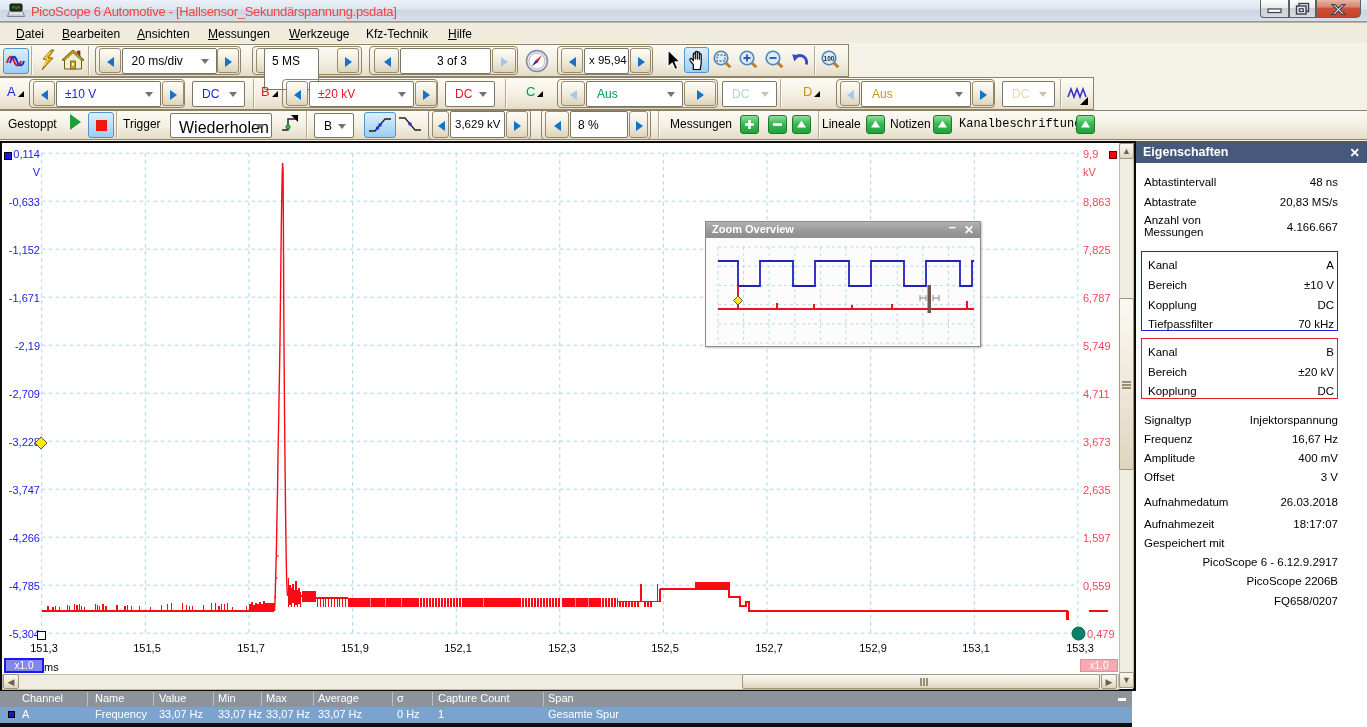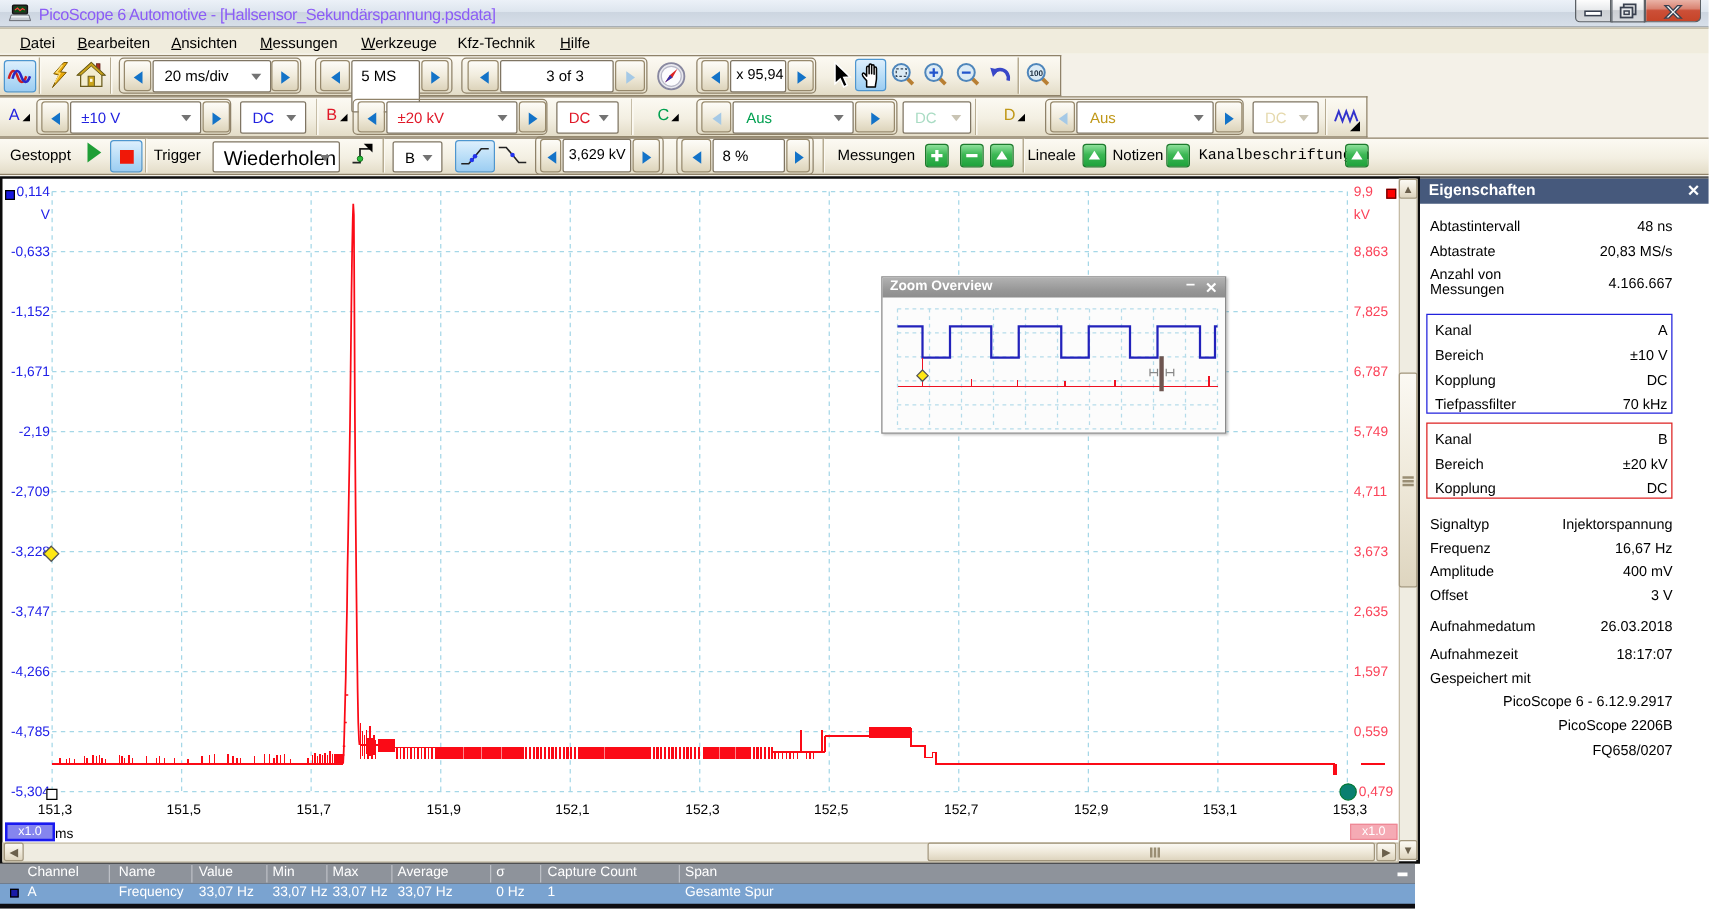--- a/index.html
+++ b/index.html
@@ -2,21 +2,21 @@
 <html><head><meta charset="utf-8">
 <style>
 * { margin:0; padding:0; box-sizing:border-box; }
 html,body { width:1367px; height:727px; overflow:hidden;
   font-family:"Liberation Sans", sans-serif; background:#fff; position:relative;}
 .abs { position:absolute; }
 
 #titlebar { left:0; top:0; width:1367px; height:22px;
   background:linear-gradient(180deg,#ecf1f8 0%,#dde5ee 45%,#ccd5e0 46%,#d7dfe9 100%);
   border-bottom:1px solid #8e989e; }
-#title-text { left:31px; top:3.5px; font-size:13px; color:#8b5cf6; letter-spacing:-0.3px; }
+#title-text { left:31px; top:3.5px; font-size:13px; color:#ef4444; letter-spacing:-0.3px; }
 .winbtn { top:0px; height:18px; border:1px solid #5c6166; border-top:none;
   background:linear-gradient(180deg,#fdfdfd 0%,#e8eaec 45%,#cdd0d4 50%,#d6d9dd 100%); }
 #btn-min { left:1260px; width:29px; border-radius:0 0 0 4px; }
 #btn-res { left:1289px; width:27px; }
 #btn-close { left:1316px; width:45px; border-radius:0 0 5px 0;
   background:linear-gradient(180deg,#eaB3a7 0%,#d98473 40%,#cc4f37 50%,#c64428 100%); }
 
 #menubar { left:0; top:22px; width:1367px; height:21px; background:#f0ecdd;
   border-top:1px solid #b9b29c; font-size:12px; color:#000; }
 #menubar span { position:absolute; top:4px; }
@@ -140,21 +140,21 @@
       <div class="abs" style="left:9px;top:5.5px;color:#000;font-size:12px">20 ms/div</div>
       <div class="abs dd" style="right:7px;top:10.5px"></div>
     </div>
 <div class="abs abtn" style="left:217px;top:5px;width:22px;height:25px">
       <div class="abs tri-r" style="left:7.0px;top:7.5px"></div>
     </div>
 <div class="abs grp" style="left:252px;top:3px;width:110px;height:29px"></div>
 <div class="abs abtn" style="left:256px;top:5px;width:24px;height:25px">
       <div class="abs tri-l" style="left:8.0px;top:7.5px"></div>
     </div>
-<div class="abs combo" style="left:281px;top:4.5px;width:55px;height:42px">
+<div class="abs combo" style="left:264px;top:4.5px;width:55px;height:42px">
       <div class="abs" style="left:7px;top:5.5px;color:#000;font-size:12px">5 MS</div>
     </div>
 <div class="abs abtn" style="left:337px;top:5px;width:22px;height:25px">
       <div class="abs tri-r" style="left:7.0px;top:7.5px"></div>
     </div>
 <div class="abs grp" style="left:369px;top:3px;width:149px;height:29px"></div>
 <div class="abs abtn" style="left:374px;top:5px;width:25px;height:25px">
       <div class="abs tri-l" style="left:8.5px;top:7.5px"></div>
     </div>
 <div class="abs combo" style="left:400px;top:4.5px;width:91px;height:26px">

